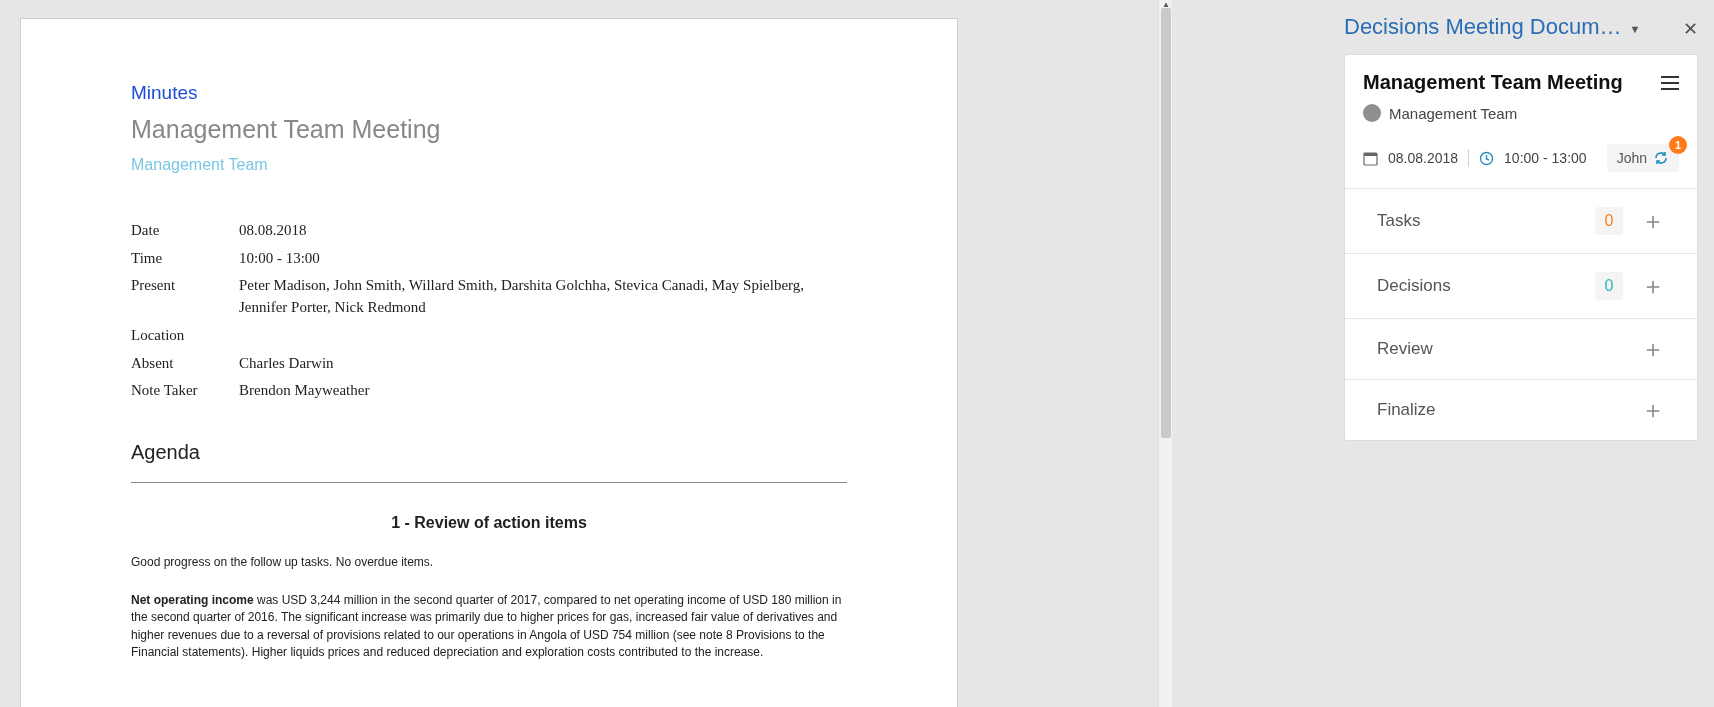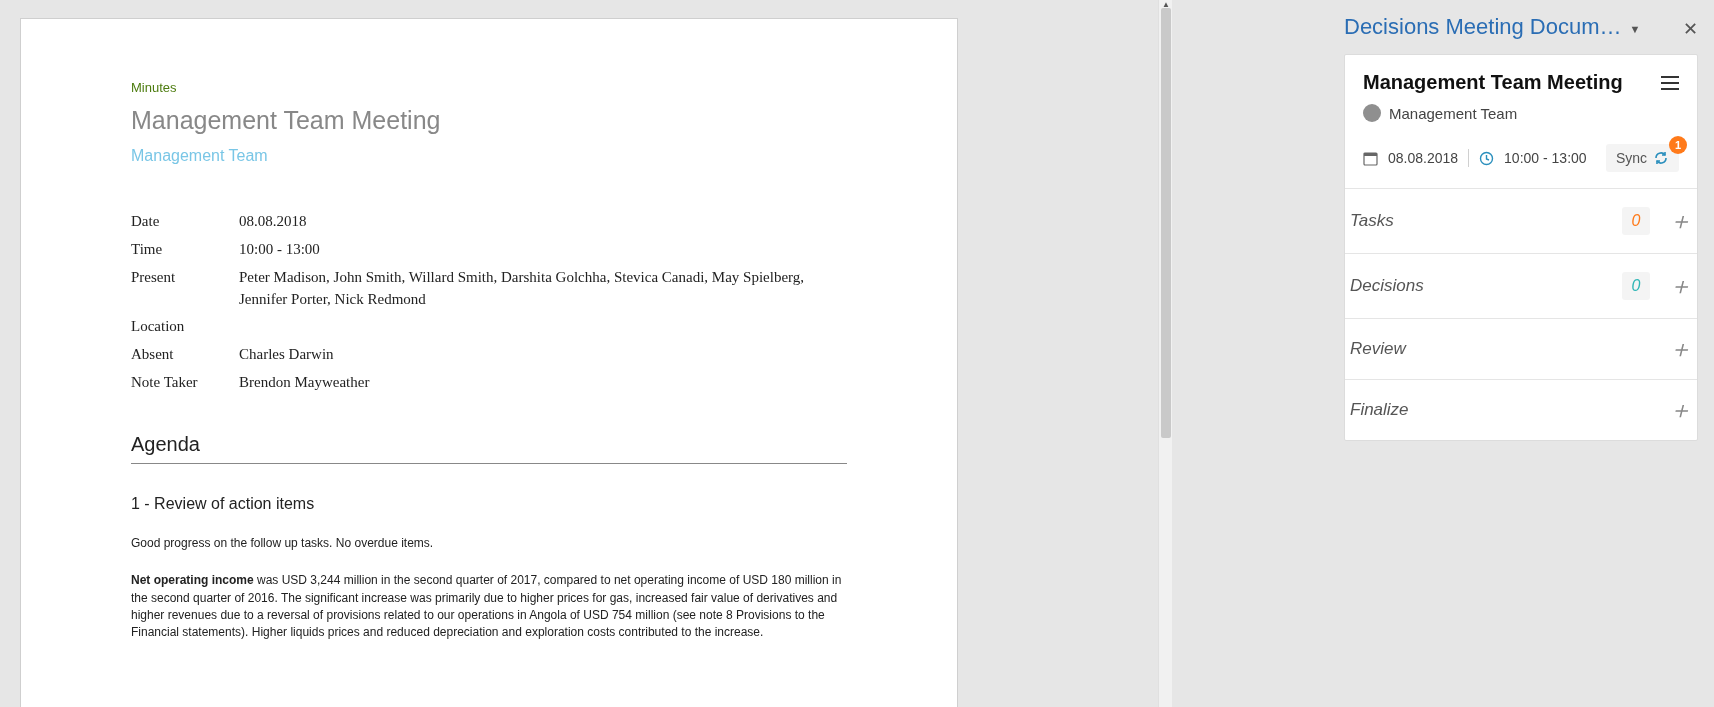--- a/index.html
+++ b/index.html
@@ -25,37 +25,37 @@
     top: 18px;
     width: 938px;
     height: 900px;
     background: #fff;
     border: 1px solid #cfcfcf;
     padding: 60px 110px 40px 110px;
     color: #222;
     font-size: 15px;
     line-height: 1.45;
   }
-  .doc-page .small-title { color: #4d7c0f; font-size: 13px; font-weight: 400; }
+  .doc-page .small-title { color: #1d4ed8; font-size: 19px; font-weight: 400; }
   .doc-page .big-title   { color: #888; font-size: 25px; font-weight: 400; margin-top: 4px; }
   .doc-page .team        { color: #79c6e6; font-size: 16px; margin-top: 6px; }
 
   .meta-table { margin-top: 44px; font-size: 15px; color: #222; }
   .meta-row { display: flex; margin-bottom: 6px; font-family: Liberation Serif, serif; }
   .meta-label { flex: 0 0 108px; }
   .meta-val { flex: 1; }
 
   .agenda-heading {
     font-size: 20px;
     color: #222;
     border-bottom: 1px solid #888;
-    padding-bottom: 4px;
+    padding-bottom: 15px;
     margin-top: 36px;
   }
-  .item-head { font-size: 16px; font-weight: normal; margin-top: 28px; }
+  .item-head { font-size: 16px; font-weight: bold; margin-top: 28px; text-align: center; }
   .item-body { font-size: 12px; margin-top: 20px; }
   .item-body b { font-weight: bold; }
 
   
   .gutter {
     position: absolute;
     top: 0;
     right: 0;
     width: 14px;
     height: 100%;
@@ -137,24 +137,23 @@
     top: -8px; right: -8px;
     background: #ff7a1a; color: #fff;
     font-size: 11px; font-weight: bold;
     border-radius: 50%; width: 18px; height: 18px;
     display: flex; align-items: center; justify-content: center;
   }
 
   .section-row {
     display: flex; align-items: center; justify-content: space-between;
     border-top: 1px solid #e5e5e5;
-    padding: 18px 5px;
+    padding: 18px 32px;
     font-size: 17px;
     color: #555;
-    font-style: italic;
   }
   .section-row .right { display: flex; align-items: center; gap: 18px; }
   .count-pill {
     background: #f4f4f4; border-radius: 3px;
     min-width: 28px; height: 28px;
     display: inline-flex; align-items: center; justify-content: center;
     font-size: 16px;
   }
   .count-orange { color: #ff7a1a; }
   .count-teal { color: #2fb6b6; }
@@ -254,21 +253,21 @@
           <span class="sep"></span>
           <span class="ico">
             <svg width="15" height="15" viewBox="0 0 15 15">
                 <circle cx="7.5" cy="7.5" r="6" fill="none" stroke="#2a8fbd" stroke-width="1.4"></circle>
                 <path d="M7.5 4 L7.5 8 L10 9" stroke="#2a8fbd" stroke-width="1.4" fill="none"></path>
               </svg>
           </span>
           <span>10:00 - 13:00</span>
         </div>
         <div class="sync-btn">
-          <span>Sync</span>
+          <span>John</span>
           <span class="ico">
             <svg width="16" height="16" viewBox="0 0 16 16">
                 <path d="M3 8a5 5 0 0 1 9-3M13 8a5 5 0 0 1-9 3" fill="none" stroke="#2a8fbd" stroke-width="1.6"></path>
                 <path d="M12 2 L12 5 L9 5" fill="none" stroke="#2a8fbd" stroke-width="1.6"></path>
                 <path d="M4 14 L4 11 L7 11" fill="none" stroke="#2a8fbd" stroke-width="1.6"></path>
               </svg>
           </span>
           <span class="badge">1</span>
         </div>
       </div>

